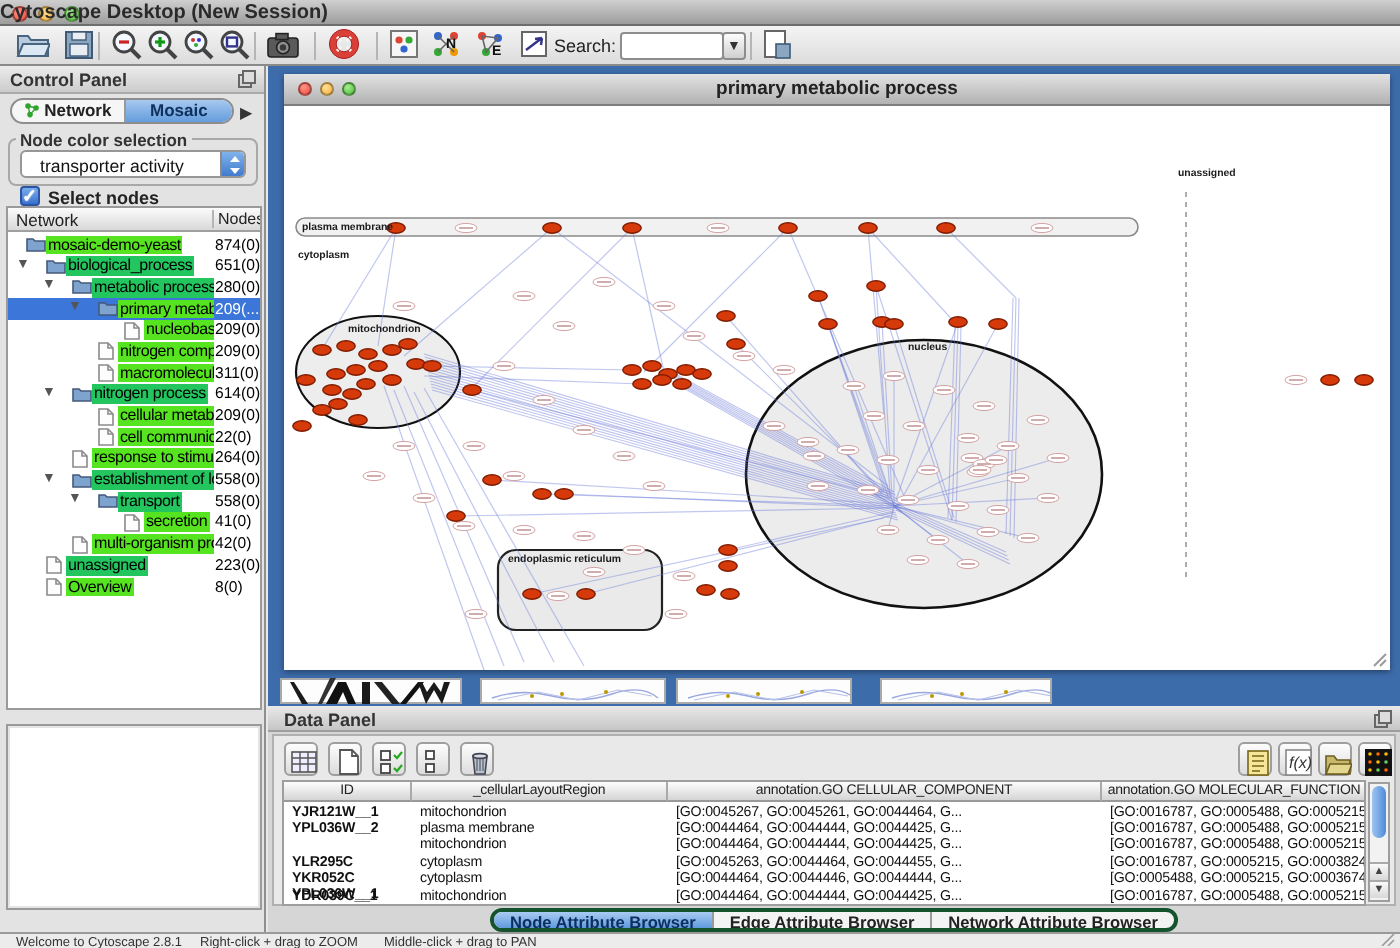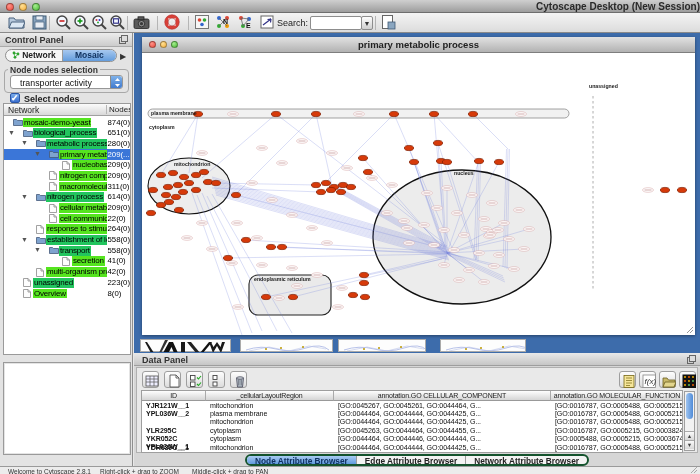--- a/index.html
+++ b/index.html
@@ -4,21 +4,21 @@
 <style>
 * { margin:0; padding:0; box-sizing:border-box; }
 html,body { width:700px; height:474px; overflow:hidden; font-family:"Liberation Sans",sans-serif; background:#e8e8e8; }
 #app { position:relative; width:700px; height:474px; }
 
 #titlebar { position:absolute; left:0; top:0; width:700px; height:13px; background:linear-gradient(#cfcfcf,#9d9d9d); border-bottom:1px solid #6e6e6e; }
 .tl { position:absolute; top:2.5px; width:8px; height:8px; border-radius:50%; border:0.5px solid rgba(0,0,0,.35); }
 #tl-close { left:6px; background:radial-gradient(circle at 35% 30%, #ff9288, #ee4d3f); }
 #tl-min { left:19px; background:radial-gradient(circle at 35% 30%, #ffe093, #f5b03e); }
 #tl-zoom { left:32px; background:radial-gradient(circle at 35% 30%, #a6ef8f, #4cbb38); }
-#title-text { position:absolute; left:0; right:0; top:1px; text-align:right; font-size:10px; font-weight:bold; color:#2a2a2a; }
+#title-text { position:absolute; left:0; right:0; top:1px; text-align:left; font-size:10px; font-weight:bold; color:#2a2a2a; }
 
 #toolbar { position:absolute; left:0; top:13px; width:700px; height:20px; background:linear-gradient(#f4f4f4,#dcdcdc); border-bottom:1px solid #8a8a8a; }
 .tb-icon { position:absolute; top:1px; width:18px; height:18px; }
 .tb-sep { position:absolute; top:3px; width:1px; height:14px; background:#b5b5b5; }
 #search-label { position:absolute; left:277px; top:5px; font-size:9px; color:#222; }
 #search-combo { position:absolute; left:310px; top:3px; width:52px; height:14px; background:#fff; border:1px solid #8d8d8d; border-radius:2px; }
 #search-drop { position:absolute; left:361px; top:3px; width:12px; height:14px; background:linear-gradient(#fdfdfd,#cfcfcf); border:1px solid #8d8d8d; border-radius:2px; font-size:7px; color:#333; text-align:center; line-height:13px; }
 
 #control-panel { position:absolute; left:0; top:33px; width:133px; height:434px; background:#e3e3e3; border-right:1px solid #8f8f8f; }
 #cp-header { position:absolute; left:0; top:0; width:132px; height:14px; background:linear-gradient(#ececec,#cccccc); border-bottom:1px solid #aaa; }
@@ -202,21 +202,21 @@
             <path d="M2 2L6 3L3 6.3Z" fill="none" stroke="#2ea52e" stroke-width="0.7"></path>
           </svg>
       <span>Network</span>
     </div>
     <div id="tab-mosaic">
           <span>Mosaic</span>
         </div>
   </div>
   <div id="cp-tab-arrow">▶</div>
   <div id="groupbox"></div>
-  <div id="groupbox-label">Node nodes selection</div>
+  <div id="groupbox-label">Node color selection</div>
   <div id="color-dropdown">
     <span class="dd-text">transporter activity</span>
     <div class="dd-btn">
           <svg width="9" height="11" viewBox="0 0 9 11">
             <path d="M4.5 1L7 4H2Z" fill="#fff"></path>
             <path d="M4.5 10L2 7H7Z" fill="#fff"></path>
           </svg>
         </div>
   </div>
   <div id="select-nodes-row">

